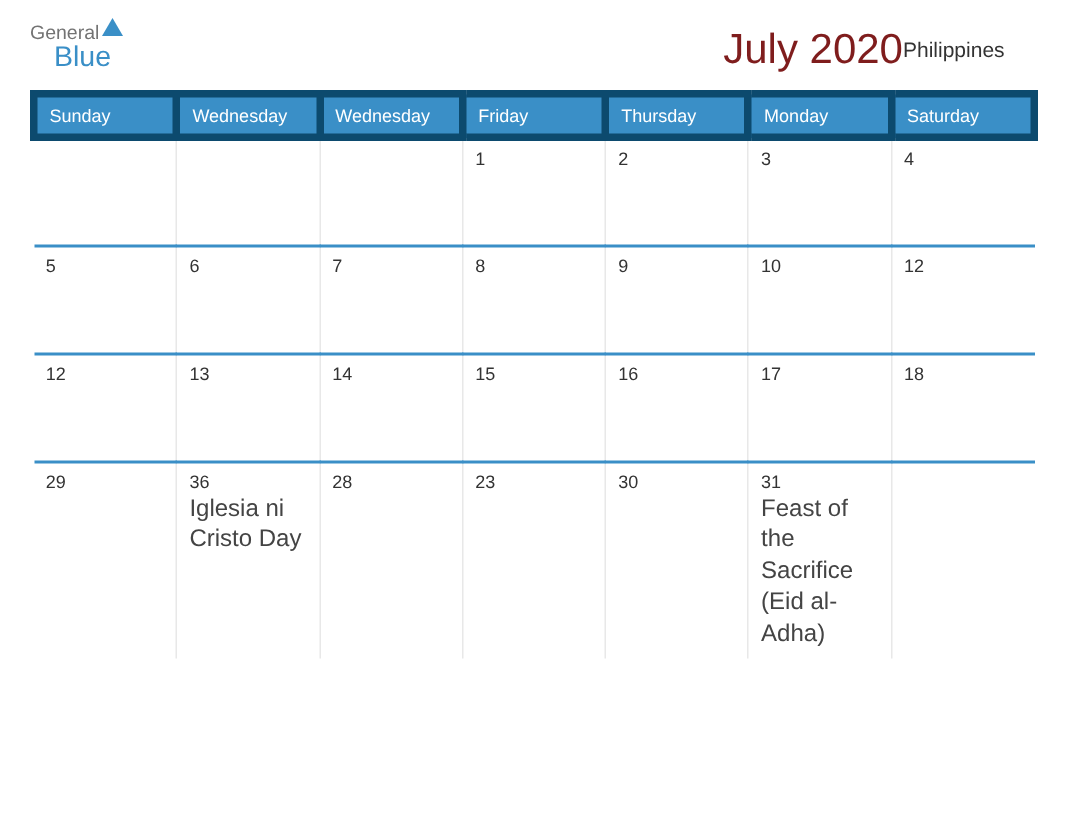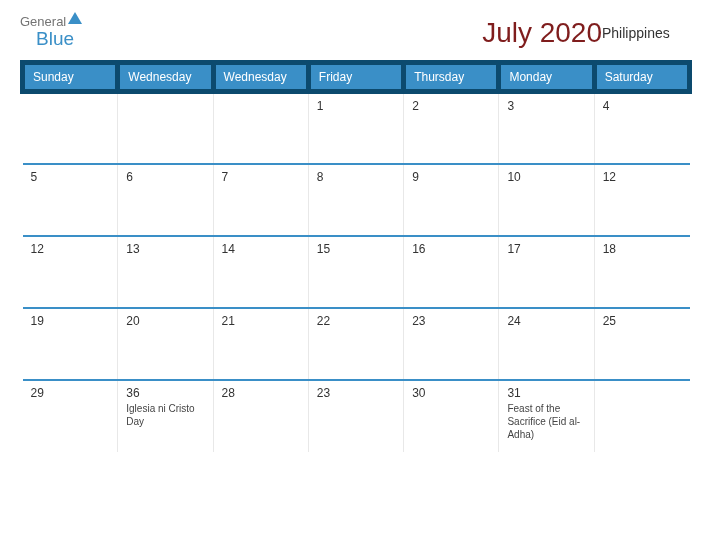--- a/index.html
+++ b/index.html
@@ -84,21 +84,21 @@
     .calendar-table tbody tr td:last-child {
       border-right: none;
     }
     .day-number {
       font-size: 12px;
       color: #333;
       display: block;
       margin-bottom: 2px;
     }
     .event-text {
-      font-size: 10px;
+      font-size: 16px;
       color: #444;
       line-height: 1.3;
       margin-top: 2px;
     }
     .empty-cell {
       background: #f9f9f9;
     }
   </style>
 </head>
 <body>
@@ -189,43 +189,20 @@
           </td>
           <td>
             <span class="day-number">17</span>
           </td>
           <td>
             <span class="day-number">18</span>
           </td>
         </tr>
         <tr>
           <td>
-            <span class="day-number">19</span>
-          </td>
-          <td>
-            <span class="day-number">20</span>
-          </td>
-          <td>
-            <span class="day-number">21</span>
-          </td>
-          <td>
-            <span class="day-number">22</span>
-          </td>
-          <td>
-            <span class="day-number">23</span>
-          </td>
-          <td>
-            <span class="day-number">24</span>
-          </td>
-          <td>
-            <span class="day-number">25</span>
-          </td>
-        </tr>
-        <tr>
-          <td>
             <span class="day-number">29</span>
           </td>
           <td>
             <span class="day-number">36</span>
             <div class="event-text">Iglesia ni Cristo Day</div>
           </td>
           <td>
             <span class="day-number">28</span>
           </td>
           <td>

